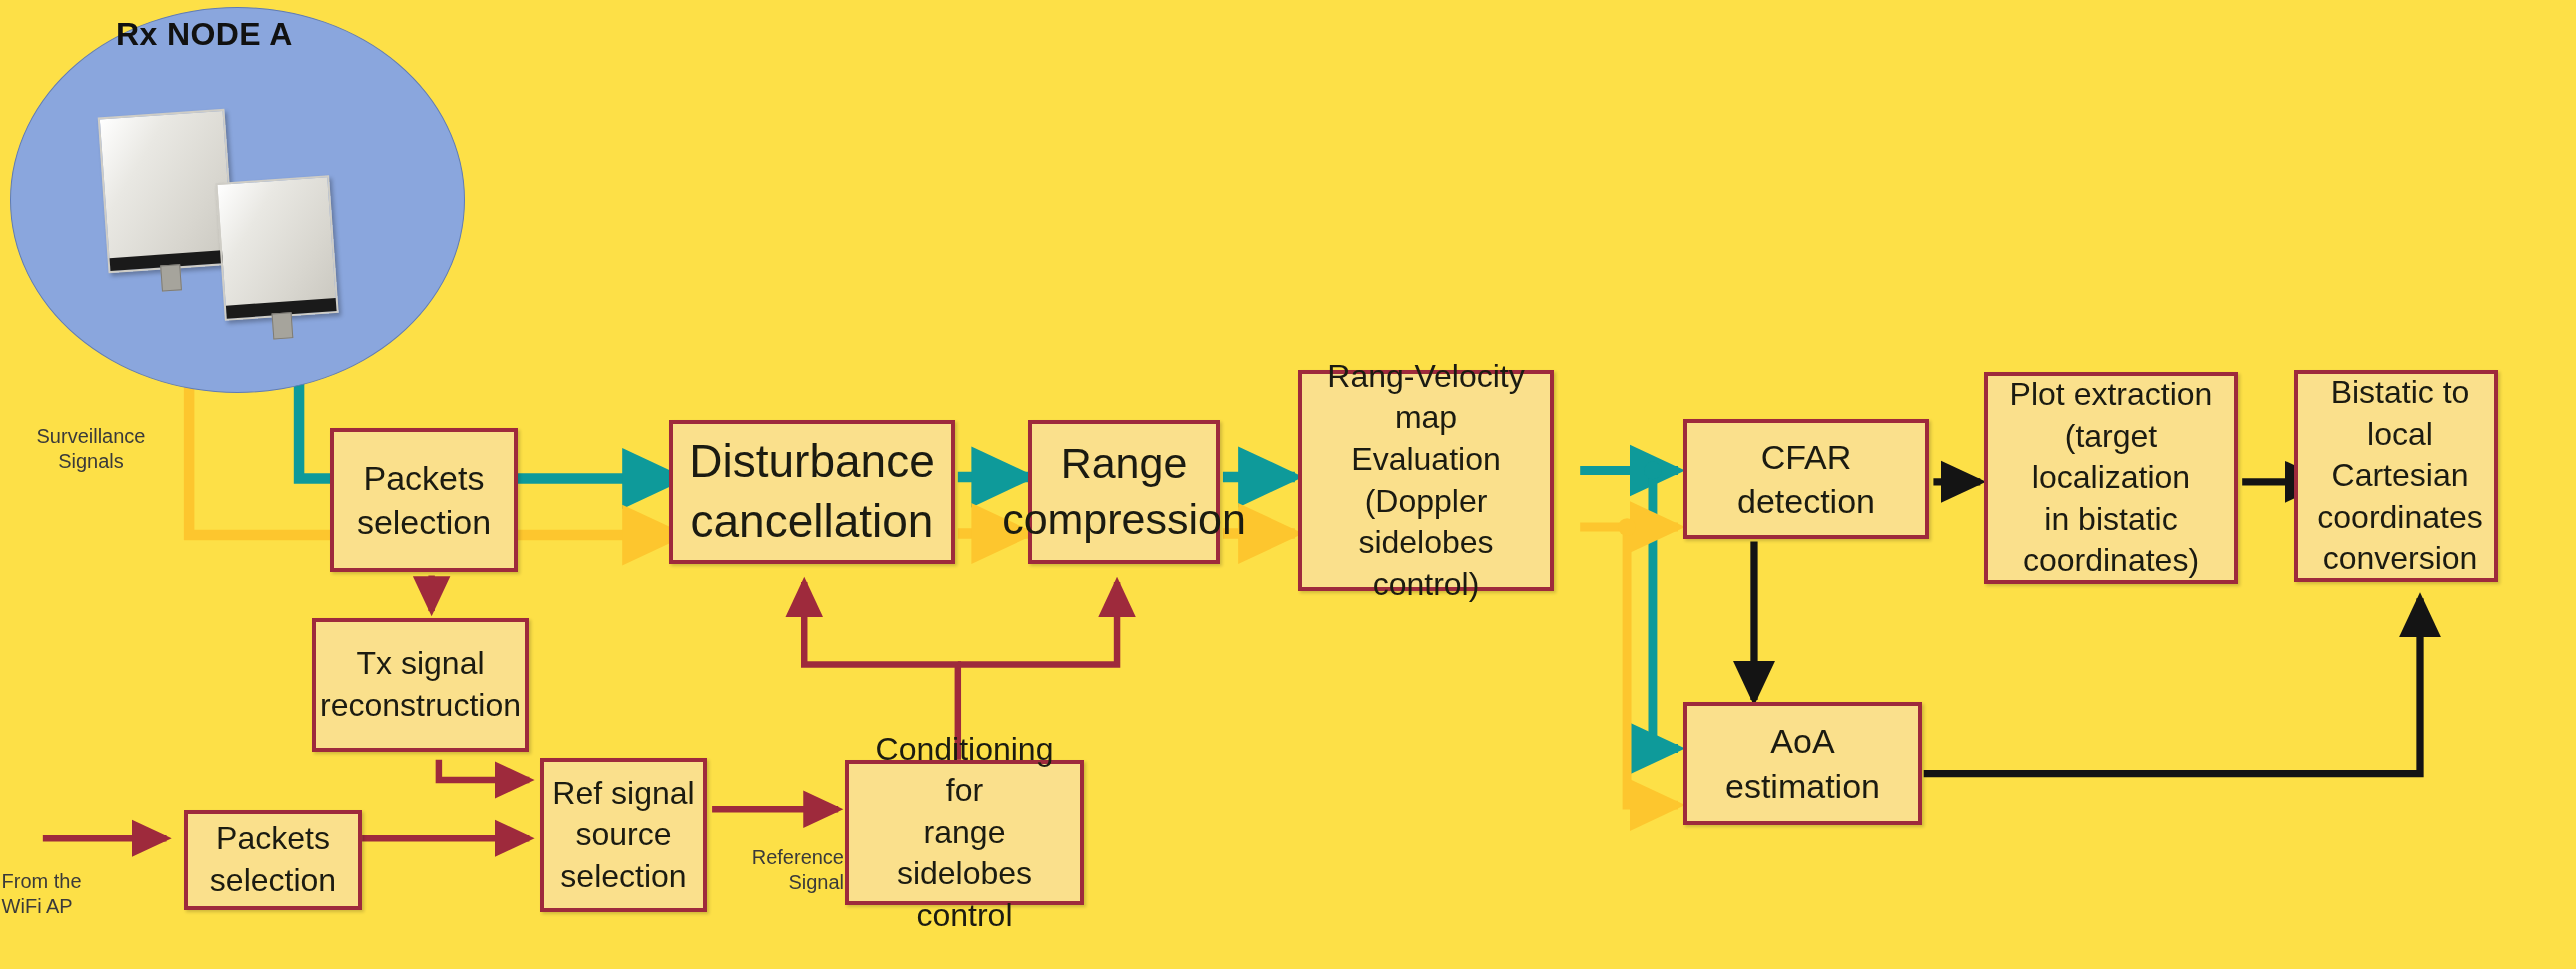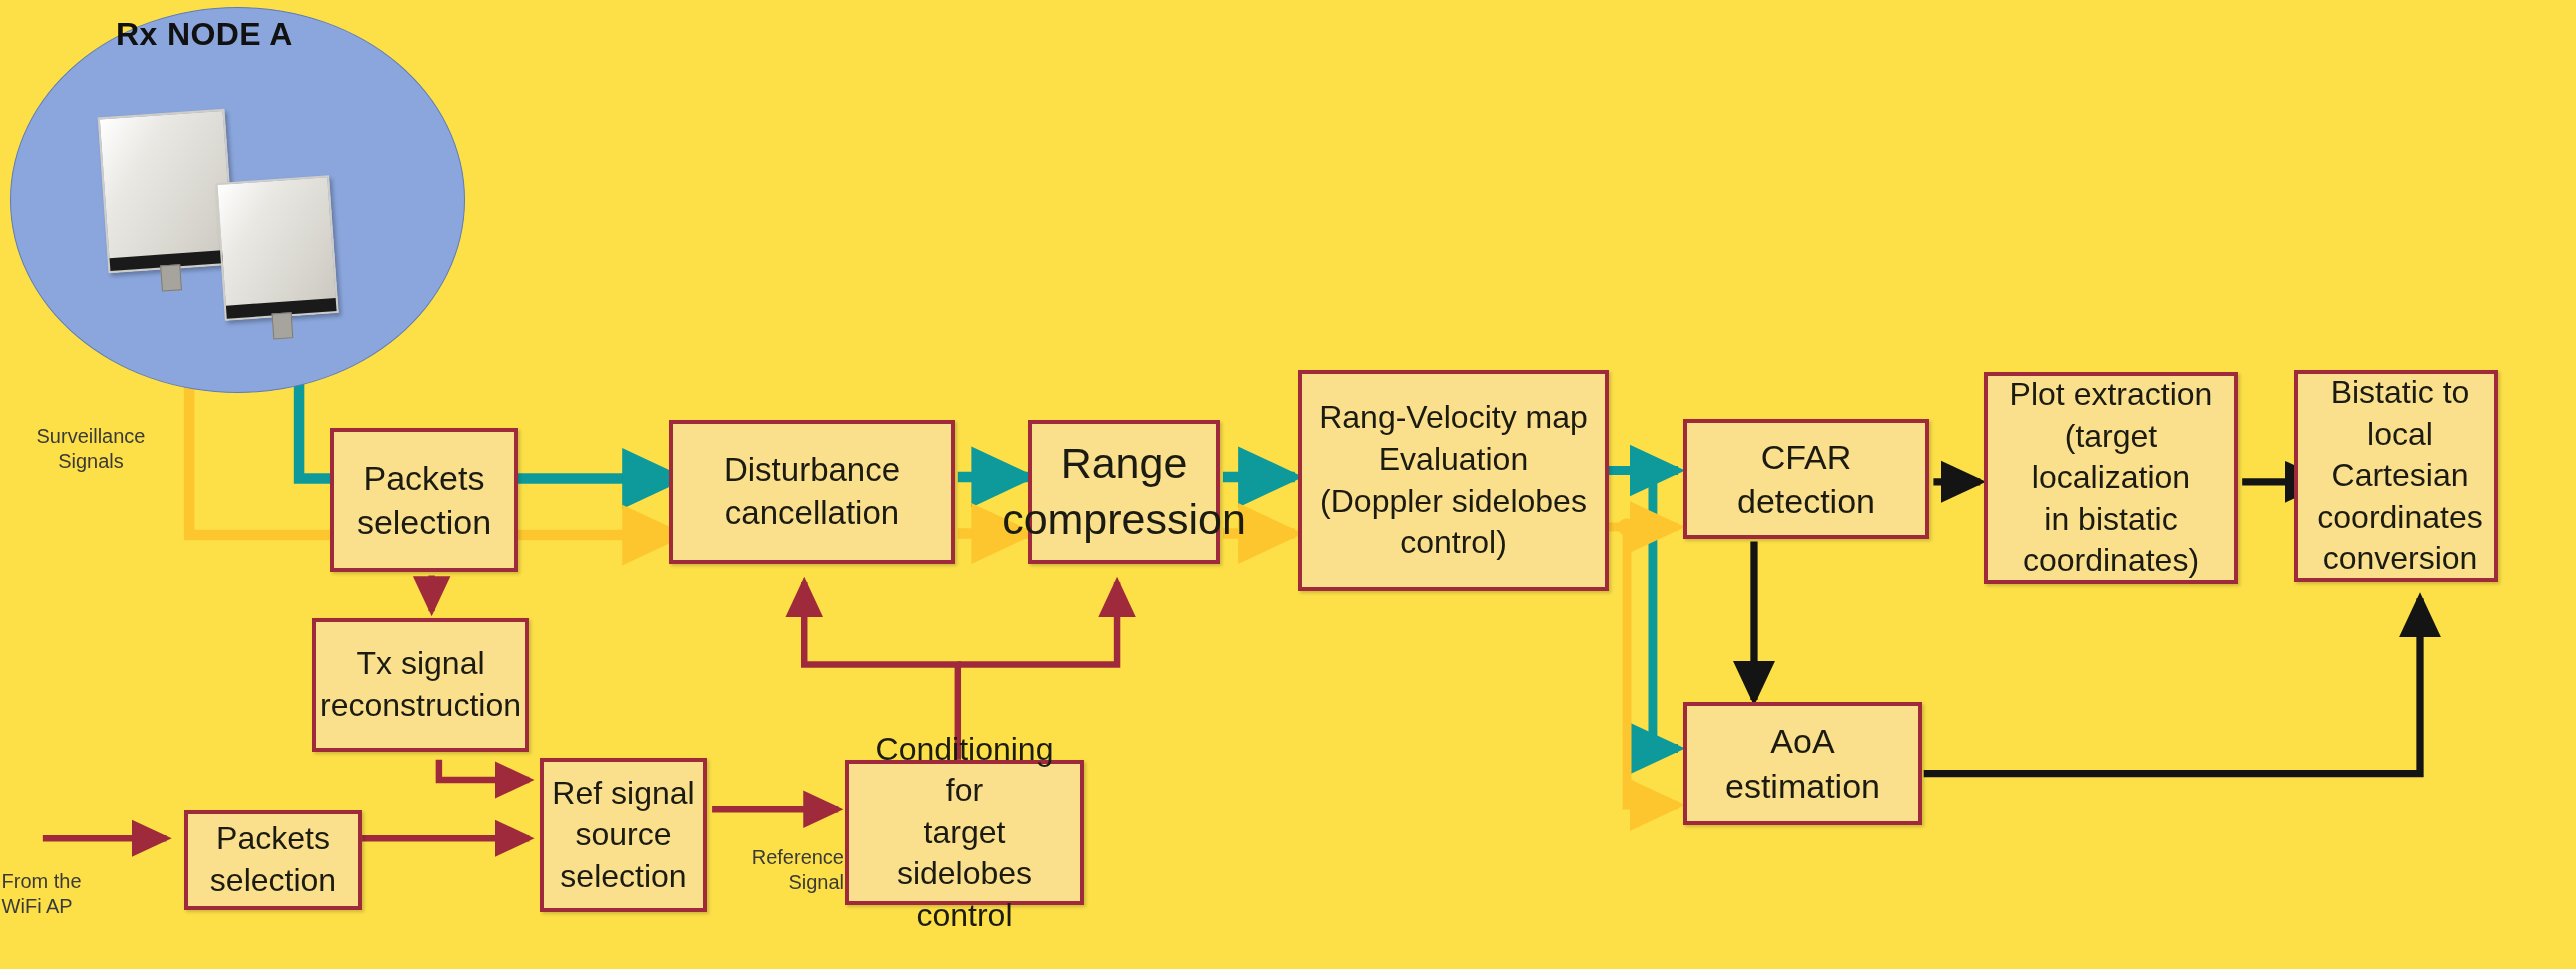--- a/index.html
+++ b/index.html
@@ -164,28 +164,28 @@
 
   <div class="edge-label" style="left:711px; top:845px; width:133px; font-size:20px;text-align:right;">Reference
 Signal</div>
 
   <div id="box-host">
       <div class="box" style="left: 330px; top: 428px; width: 188px; height: 144px;">
         <span class="box-label" style="font-size: 34px;">Packets
 selection</span>
       </div>
       <div class="box" style="left: 669px; top: 420px; width: 286px; height: 144px;">
-        <span class="box-label" style="font-size: 33px;">Disturbance
+        <span class="box-label" style="font-size: 46px;">Disturbance
 cancellation</span>
       </div>
       <div class="box" style="left: 1028px; top: 420px; width: 192px; height: 144px;">
         <span class="box-label" style="font-size: 43px;">Range
 compression</span>
       </div>
-      <div class="box" style="left: 1298px; top: 370px; width: 311px; height: 221px;">
+      <div class="box" style="left: 1298px; top: 370px; width: 256px; height: 221px;">
         <span class="box-label" style="font-size: 32px;">Rang-Velocity map
 Evaluation
 (Doppler sidelobes
 control)</span>
       </div>
       <div class="box" style="left: 1683px; top: 419px; width: 246px; height: 120px;">
         <span class="box-label" style="font-size: 34px;">CFAR detection</span>
       </div>
       <div class="box" style="left: 1984px; top: 372px; width: 254px; height: 212px;">
         <span class="box-label" style="font-size: 32px;">Plot extraction
@@ -210,19 +210,19 @@
         <span class="box-label" style="font-size: 32px;">Packets
 selection</span>
       </div>
       <div class="box" style="left: 540px; top: 758px; width: 167px; height: 154px;">
         <span class="box-label" style="font-size: 32px;">Ref signal
 source
 selection</span>
       </div>
       <div class="box" style="left: 845px; top: 760px; width: 239px; height: 145px;">
         <span class="box-label" style="font-size: 32px;">Conditioning for
-target sidelobes
+range sidelobes
 control</span>
       </div>
     </div>
 
 </div>
 
 
 </body></html>

